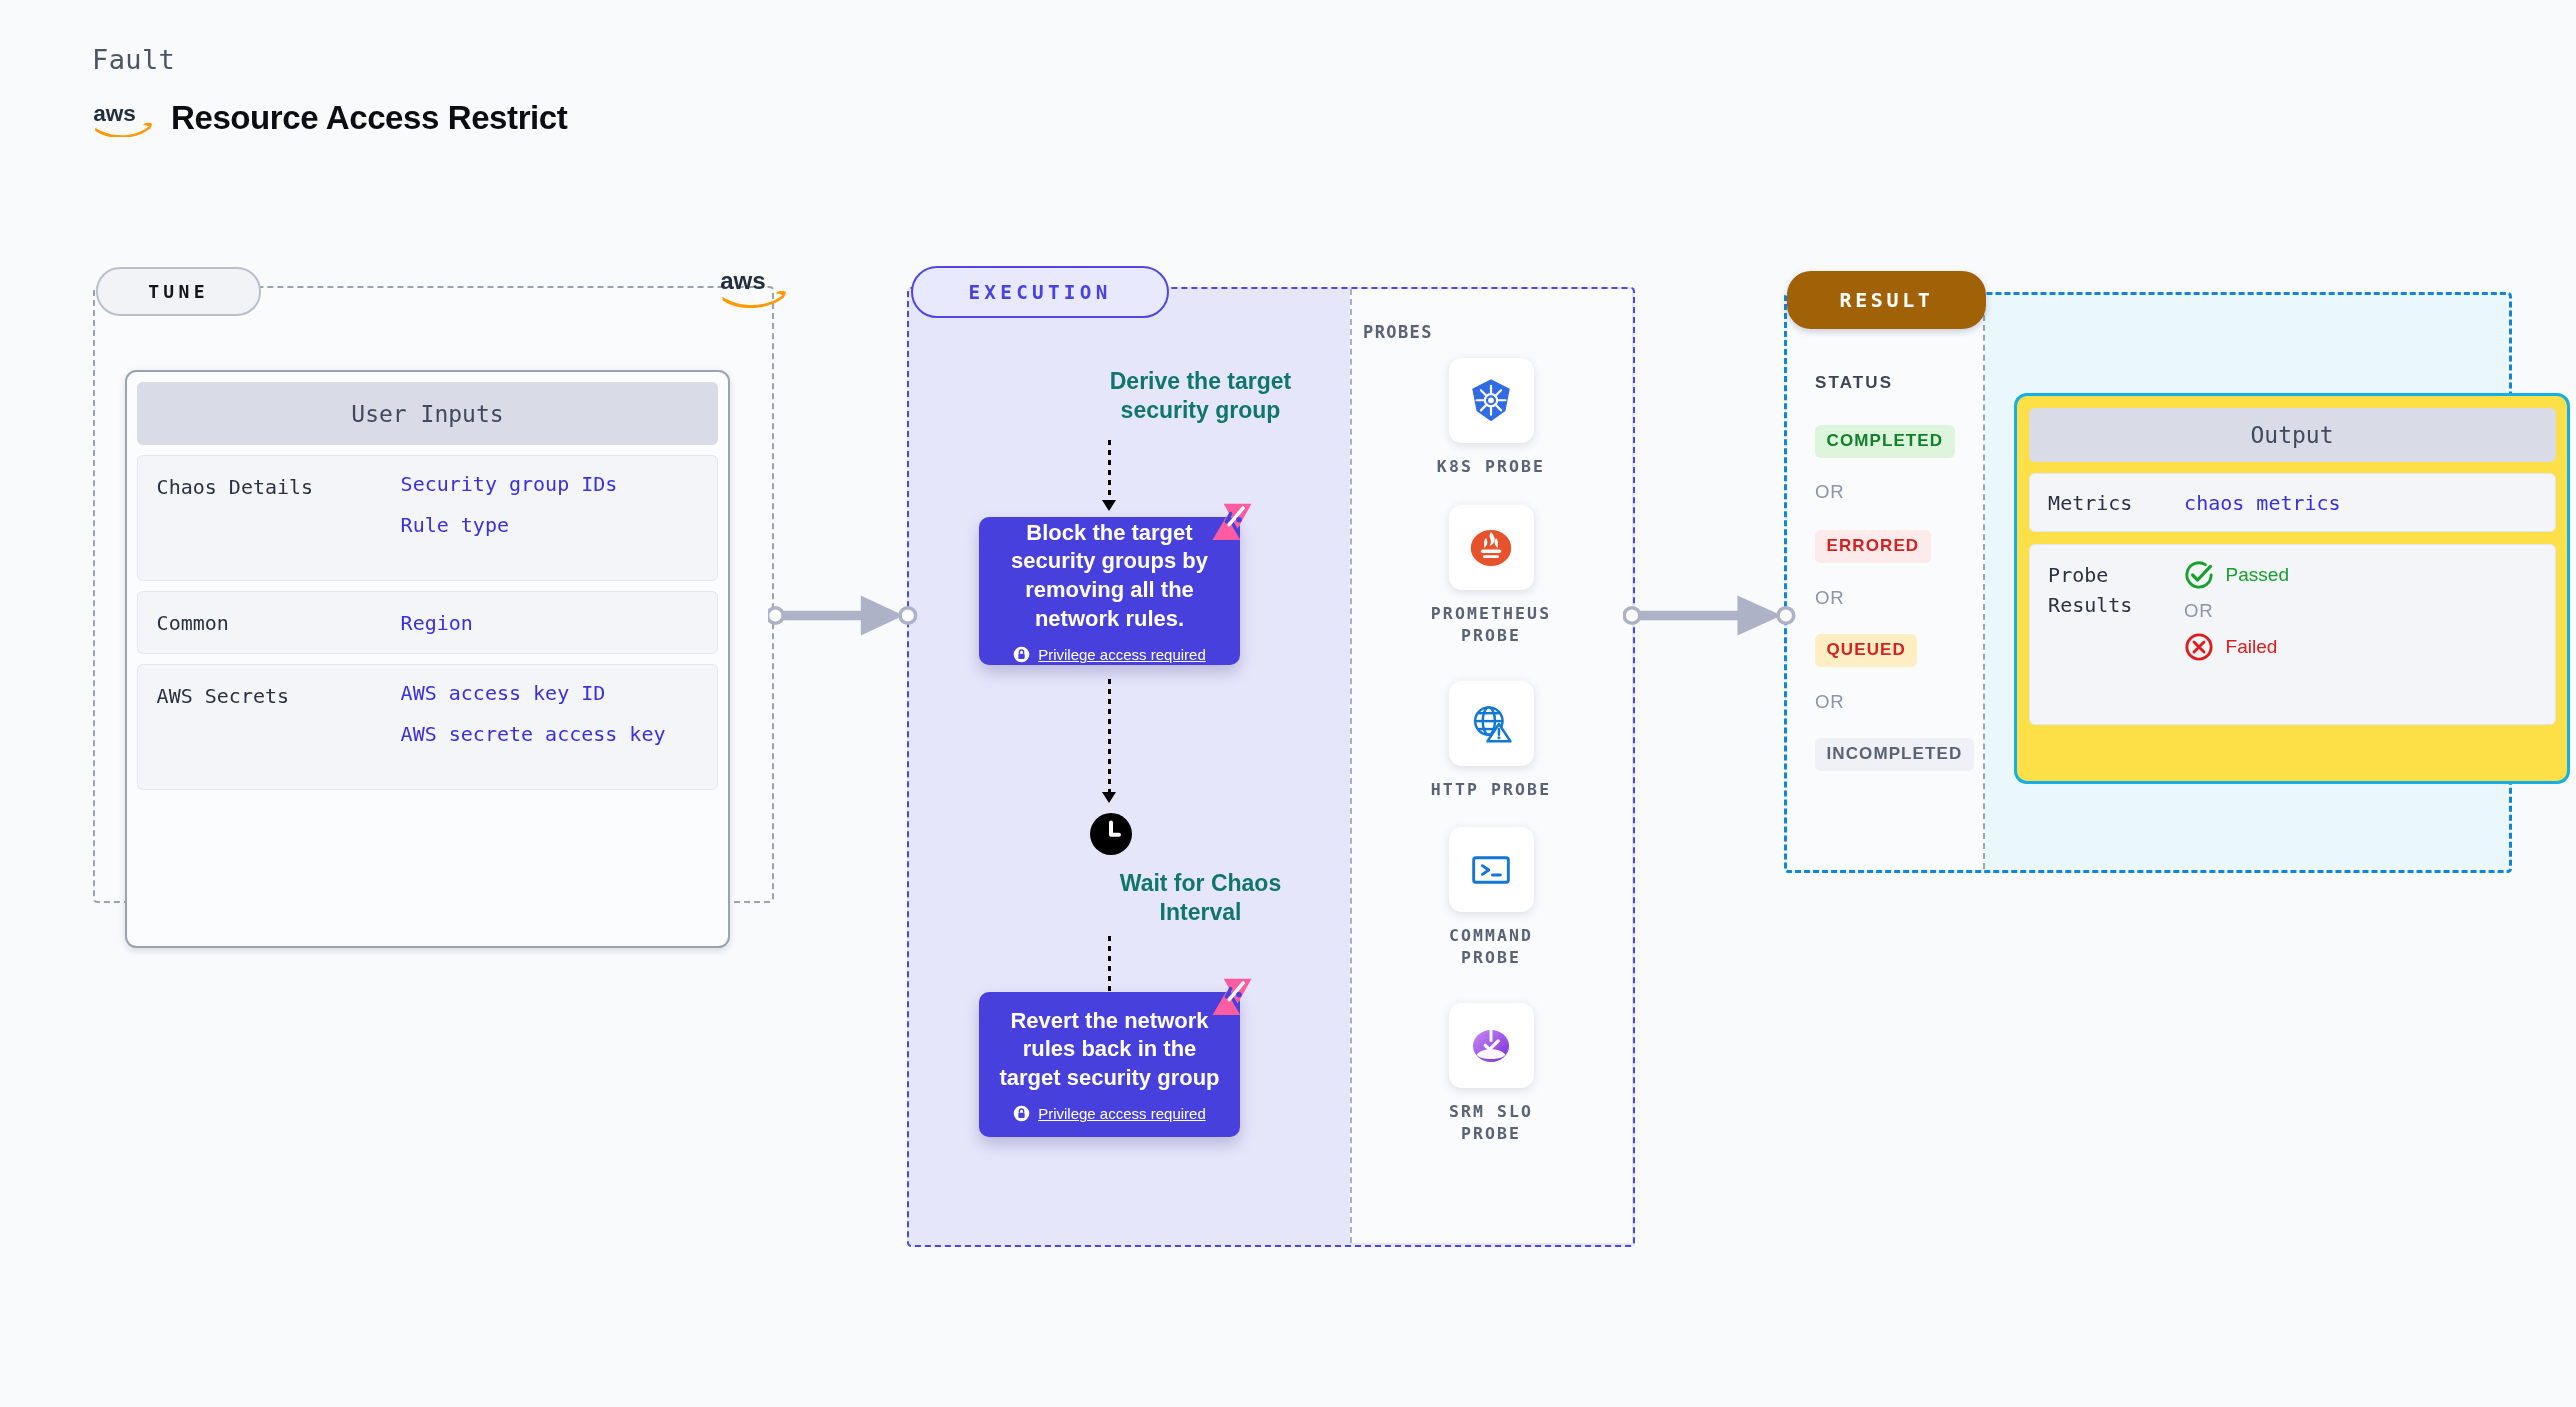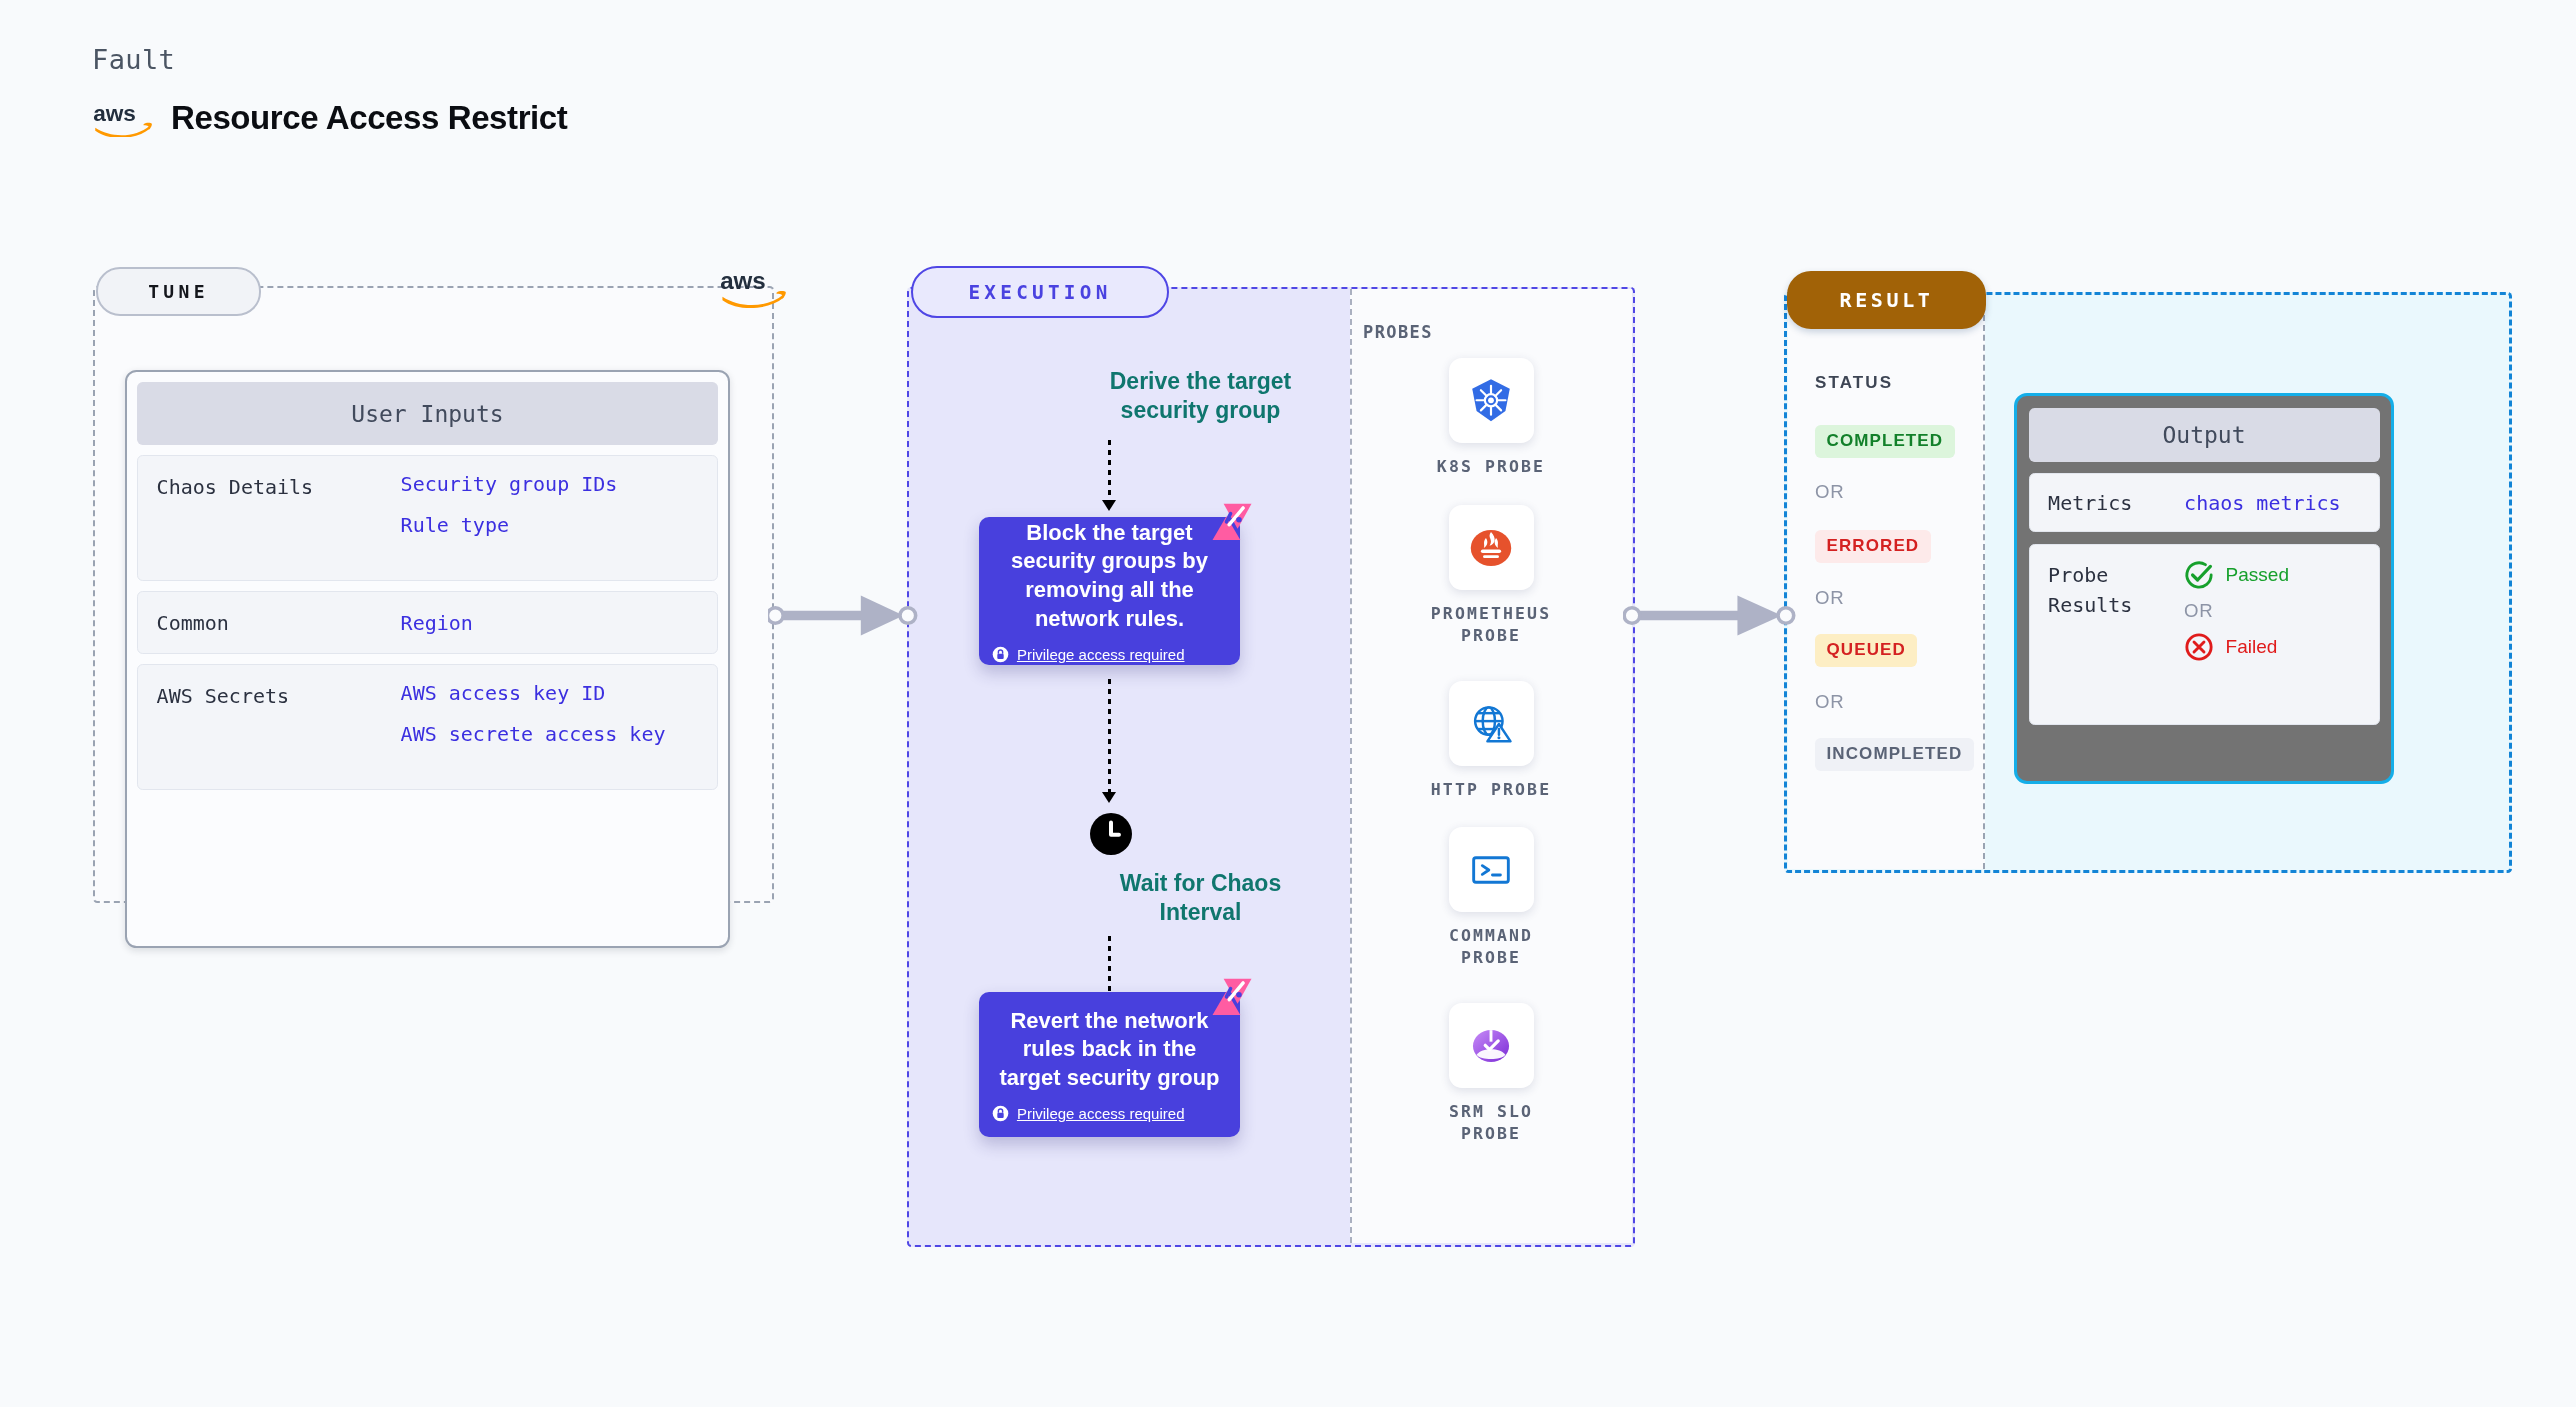--- a/index.html
+++ b/index.html
@@ -99,21 +99,21 @@
   }
 
   
   .flow-text{
     position:absolute;width:373px;text-align:center;left:1014px;
     font-size:23px;font-weight:bold;color:#0f766e;line-height:1.28;z-index:5;
   }
   .purple-box{
     position:absolute;left:979px;width:261px;background:#4840dd;border-radius:10px;
     box-shadow:0 7.2px 15.8px rgba(45,40,120,.24);z-index:5;
-    display:flex;flex-direction:column;justify-content:center;
+    display:flex;flex-direction:column;align-items:center;justify-content:center;
     padding:18.6px 13px;box-sizing:border-box;
   }
   .purple-box .pb-text{
     color:#ffffff;font-size:22px;font-weight:bold;text-align:center;line-height:1.3;
   }
   .pb-priv{display:flex;align-items:center;gap:7.9px;margin-top:13px;}
   .pb-priv span{color:#ffffff;font-size:15px;text-decoration:underline;}
   .harness-badge{position:absolute;right:-13px;top:-15.8px;width:42px;height:39px;}
   .dotted-arrow{position:absolute;left:1108px;width:2.9px;z-index:4;
     background-image:linear-gradient(#000 55%, rgba(0,0,0,0) 0%);
@@ -142,22 +142,22 @@
     font-size:17px;font-weight:bold;letter-spacing:2.1px;color:#3d4554;
   }
   .status-chip{
     position:absolute;left:1815px;z-index:4;border-radius:5.7px;
     padding:6.4px 11.5px;font-size:17px;font-weight:bold;letter-spacing:1.1px;
   }
   .or-text{
     position:absolute;left:1815px;z-index:4;font-size:18.6px;color:#8d94a6;letter-spacing:0.7px;
   }
   #output-card{
-    position:absolute;left:2014px;top:393px;width:380px;height:391px;
-    background:#737373;border:3.6px solid #14aee8;border-radius:13px;box-sizing:border-box;z-index:4;
+    position:absolute;left:2014px;top:393px;width:556px;height:391px;
+    background:#fde047;border:3.6px solid #14aee8;border-radius:13px;box-sizing:border-box;z-index:4;
   }
   #output-card .card-title{margin:11.5px 11.5px 0 11.5px;height:54px;font-size:23px;}
   #output-card .row{margin:11.5px;}
   #output-card .row-key{width:136px;font-size:20px;}
   .pr-line{display:flex;align-items:center;gap:11.5px;}
   .pr-line .pr-label{font-size:19px;font-weight:normal;}
 
   
   .connector{position:absolute;z-index:7;}
 </style>

